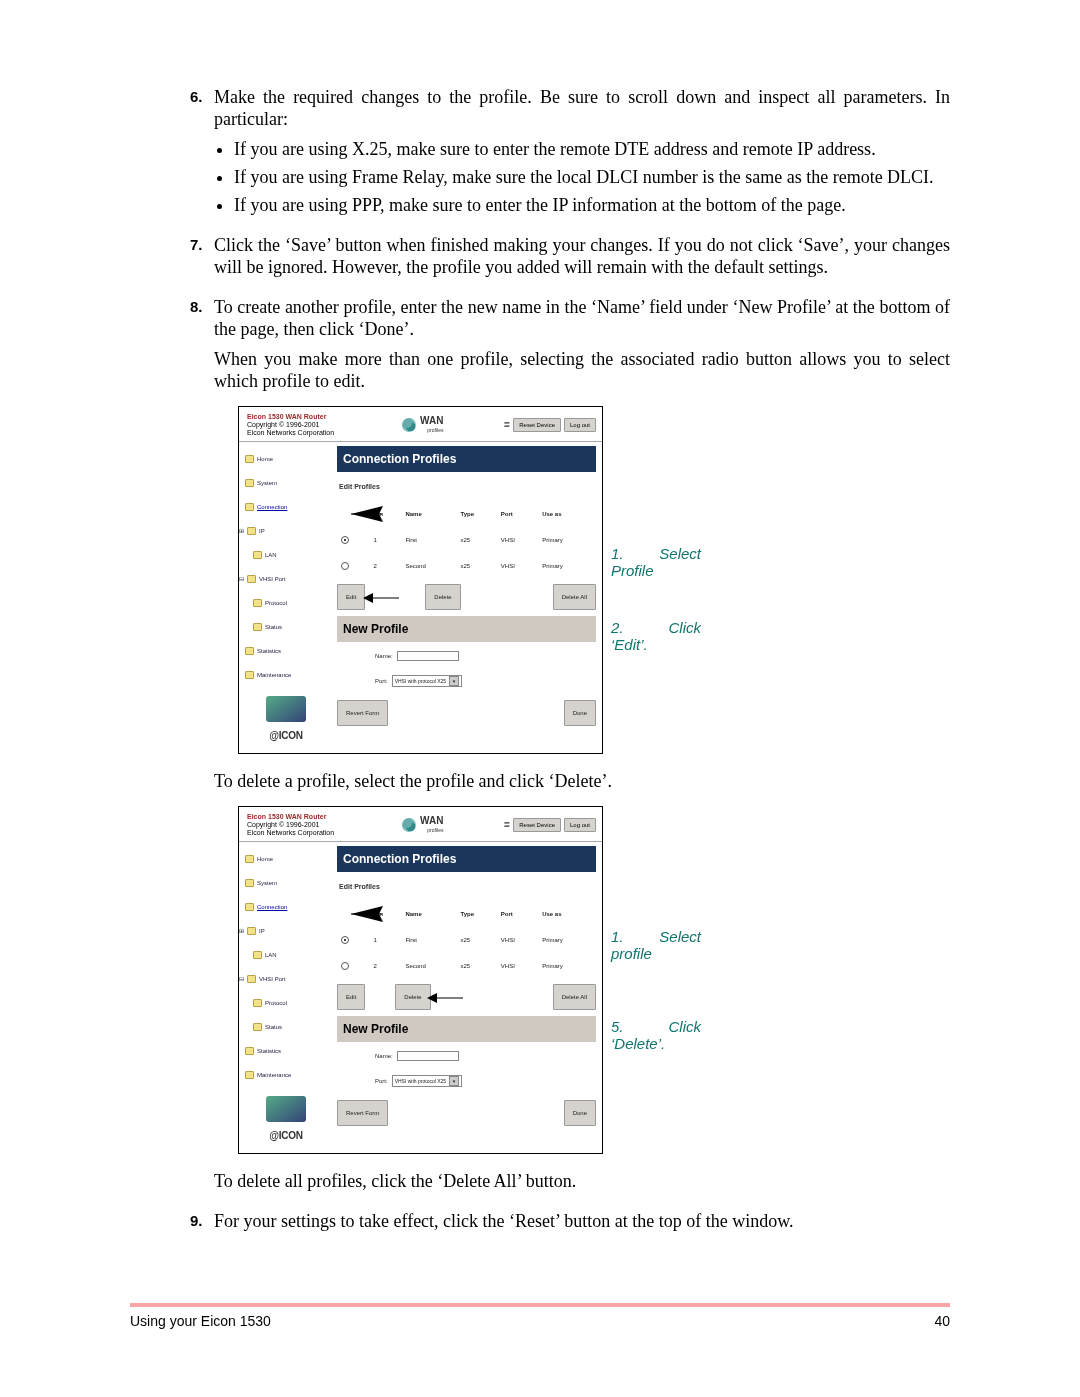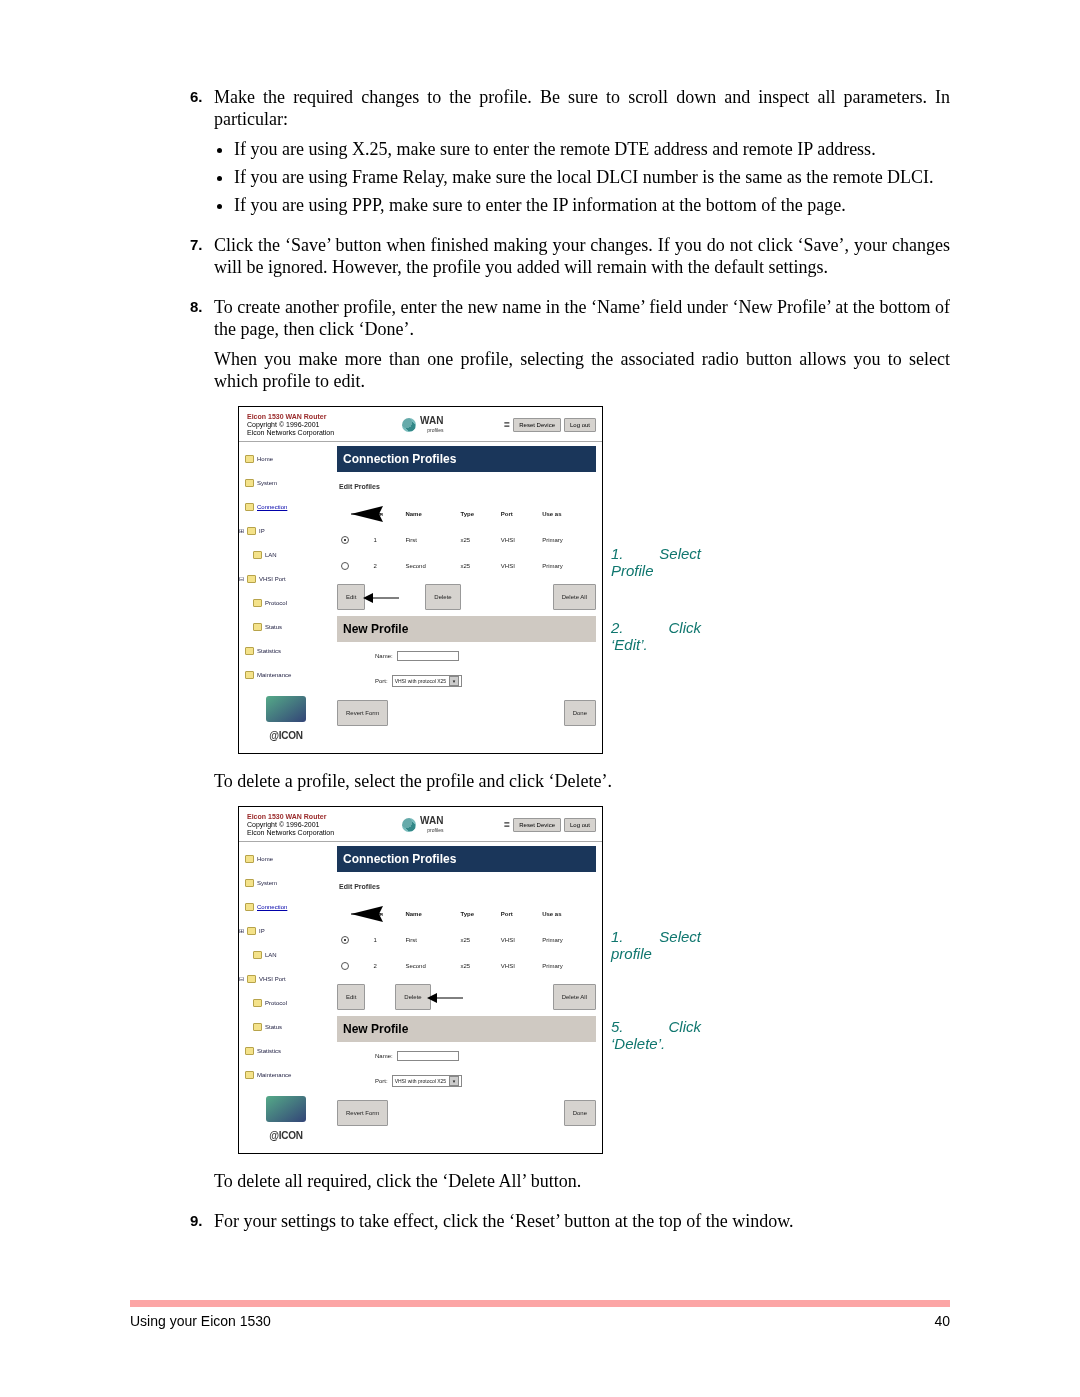--- a/index.html
+++ b/index.html
@@ -173,21 +173,21 @@
     color:#0f766e;
     width: 90px;
   }
   .callouts .c1 { margin-top: 38px; margin-bottom: 40px; }
   .callouts .c2 { }
   .footer {
     position: absolute;
     bottom: 68px;
     left: 130px;
     right: 130px;
-    border-top: 7px solid #fca5a5;
+    border-top: 4px solid #fca5a5;
     padding-top: 6px;
     font-family: Arial, Helvetica, sans-serif;
     font-size: 14px;
     display:flex;
     justify-content: space-between;
   }
 </style>
 </head>
 <body>
 
@@ -499,21 +499,21 @@
               </div>
             </div>
           </div>
         </div>
         <div class="callouts">
           <div class="c1" style="margin-top:20px;margin-bottom:56px;">1. Select profile</div>
           <div class="c2">5. Click ‘Delete’.</div>
         </div>
       </div>
 
-      <p>To delete all required, click the ‘Delete All’ button.</p>
+      <p>To delete all profiles, click the ‘Delete All’ button.</p>
     </div>
   </div>
 
   <div class="ol-item">
     <div class="ol-num">9.</div>
     <div class="ol-body">
         <p>For your settings to take effect, click the ‘Reset’ button at the top of the window.</p>
       </div>
   </div>
 

